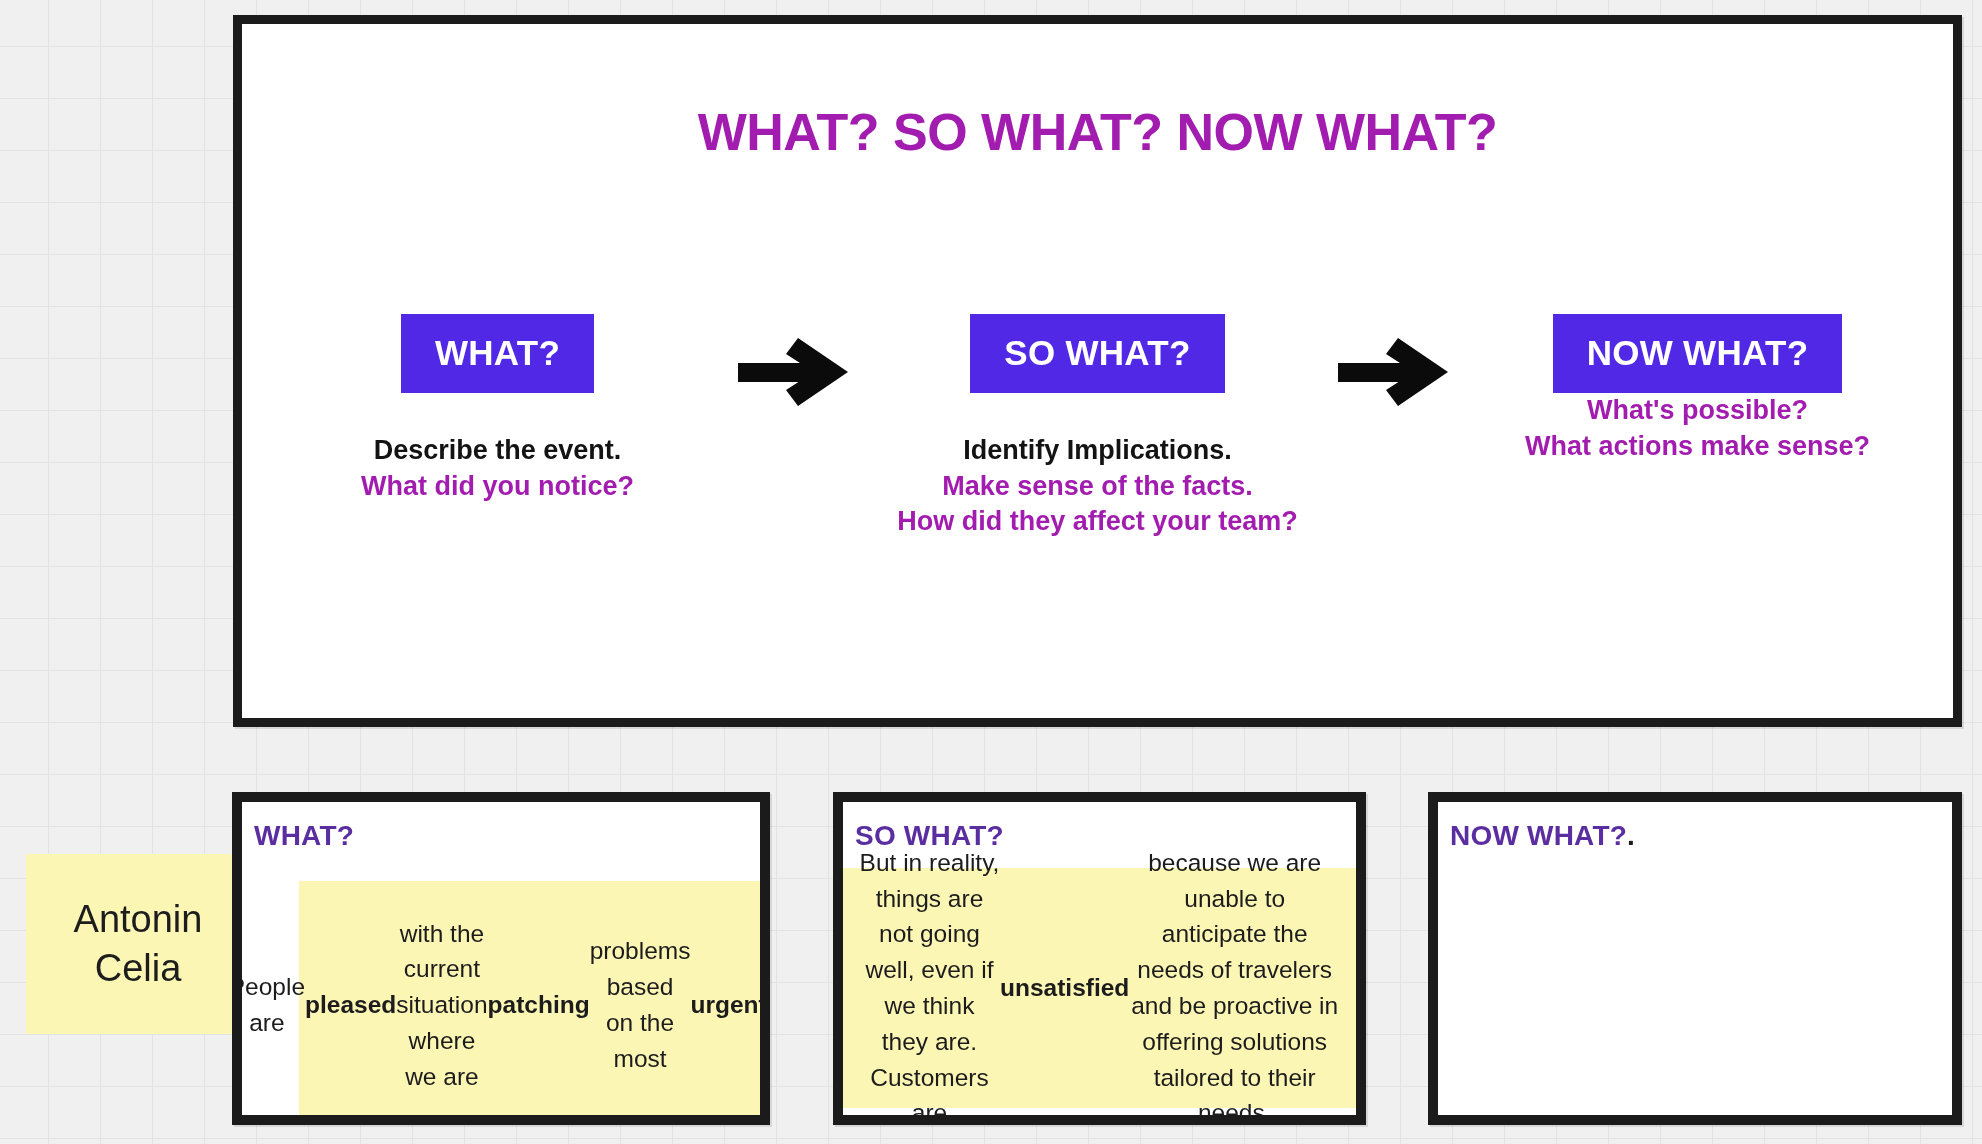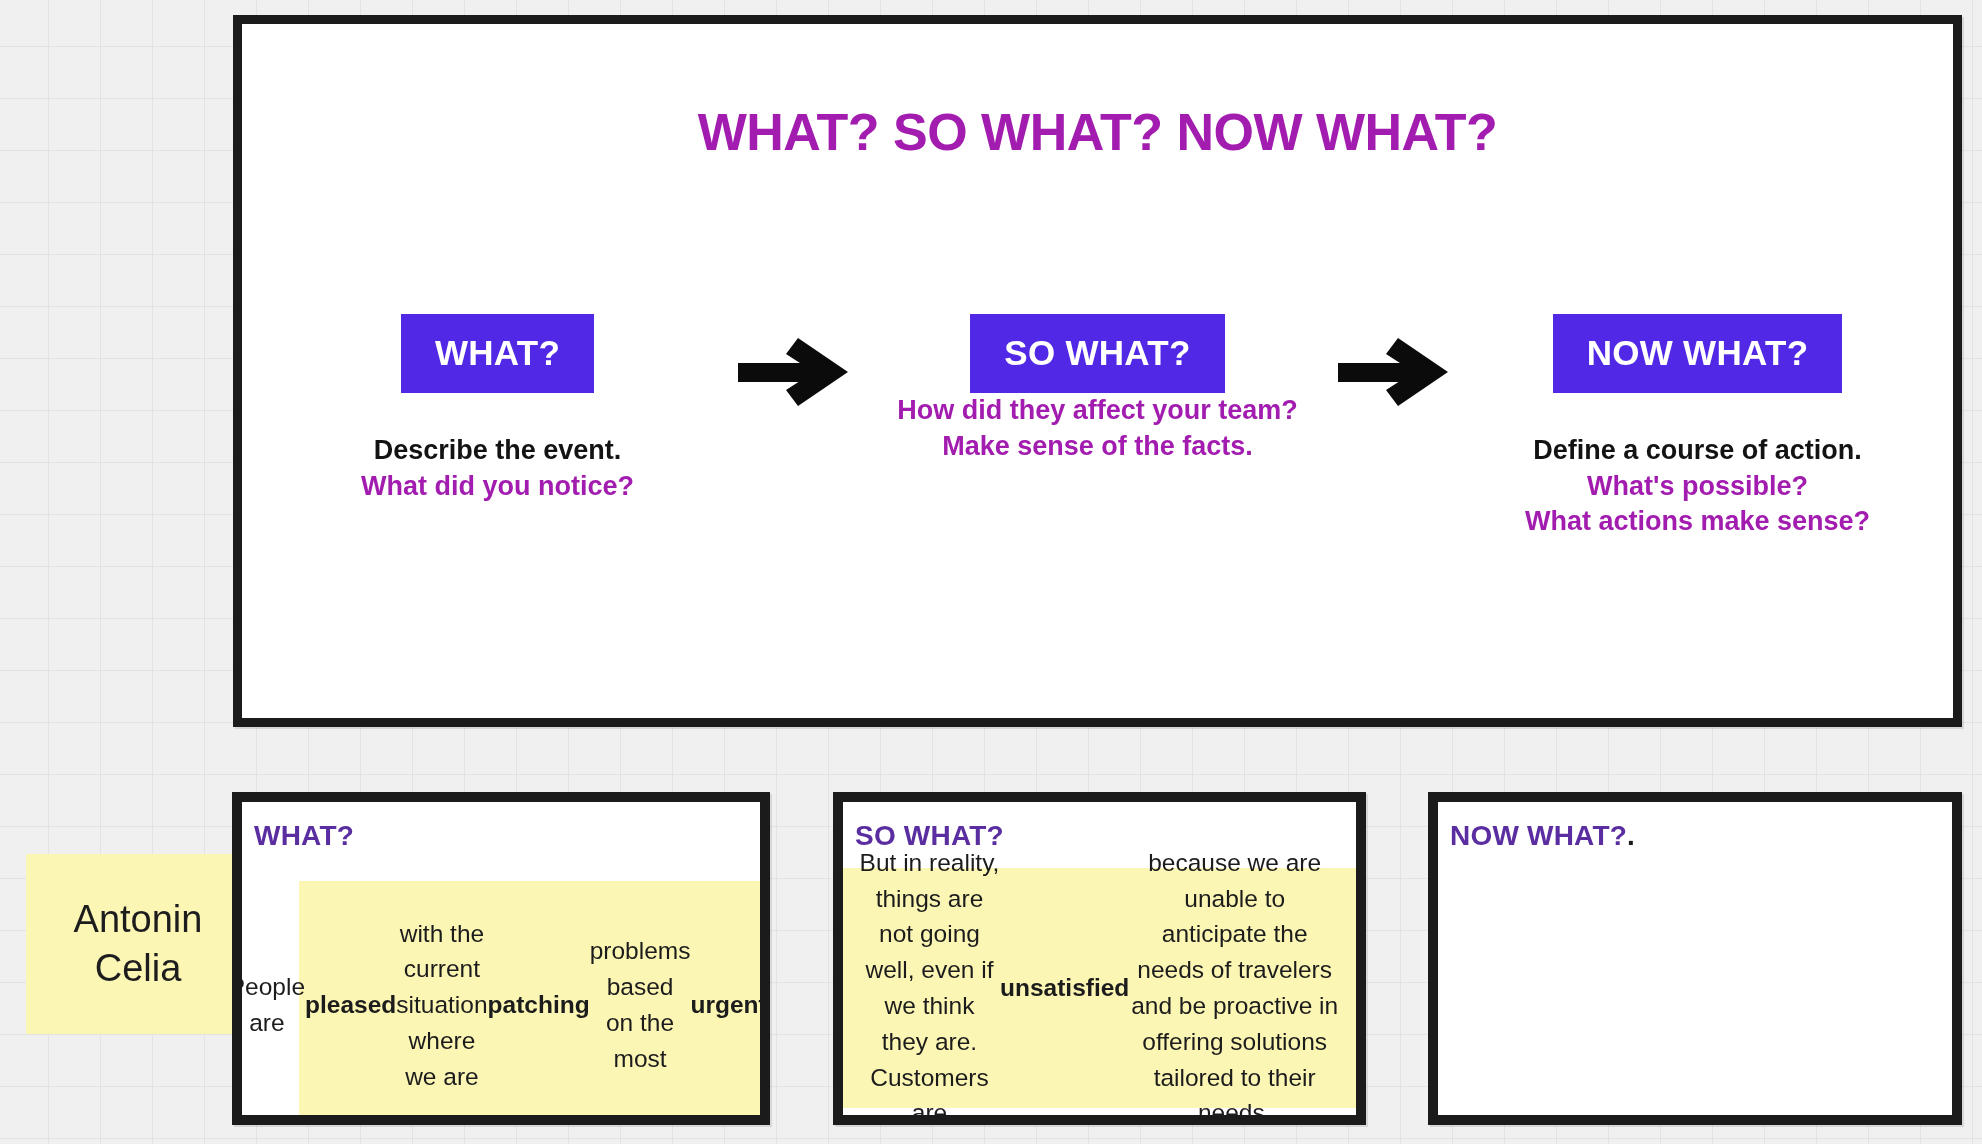--- a/index.html
+++ b/index.html
@@ -179,34 +179,34 @@
 
     <div class="arrow-wrap">
       <svg width="120" height="72" viewBox="0 0 120 72" aria-hidden="true">
         <rect x="0" y="27" width="78" height="19" fill="#0b0b0b"></rect>
         <path d="M60 2 L110 36 L60 70 L48 54 L76 36 L48 18 Z" fill="#0b0b0b"></path>
       </svg>
     </div>
 
     <div class="step">
       <div class="step-chip">SO WHAT?</div>
+      <div class="step-lead">Identify Implications.</div>
+      <div class="step-line">Make sense of the facts.</div>
       <div class="step-line">How did they affect your team?</div>
-      <div class="step-line">Make sense of the facts.</div>
     </div>
 
     <div class="arrow-wrap">
       <svg width="120" height="72" viewBox="0 0 120 72" aria-hidden="true">
         <rect x="0" y="27" width="78" height="19" fill="#0b0b0b"></rect>
         <path d="M60 2 L110 36 L60 70 L48 54 L76 36 L48 18 Z" fill="#0b0b0b"></path>
       </svg>
     </div>
 
     <div class="step">
       <div class="step-chip">NOW WHAT?</div>
-      <div class="step-lead">Define a course of action.</div>
       <div class="step-line">What's possible?</div>
       <div class="step-line">What actions make sense?</div>
     </div>
 
   </div>
 </div>
 
 <div class="name-note">
   <span>Antonin</span>
   <span>Celia</span>

